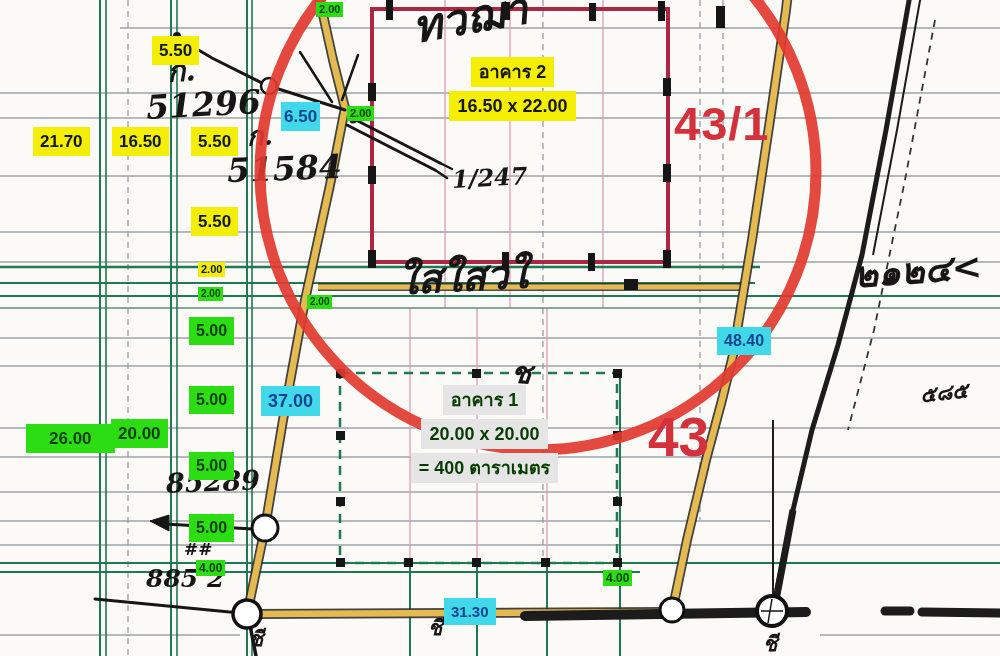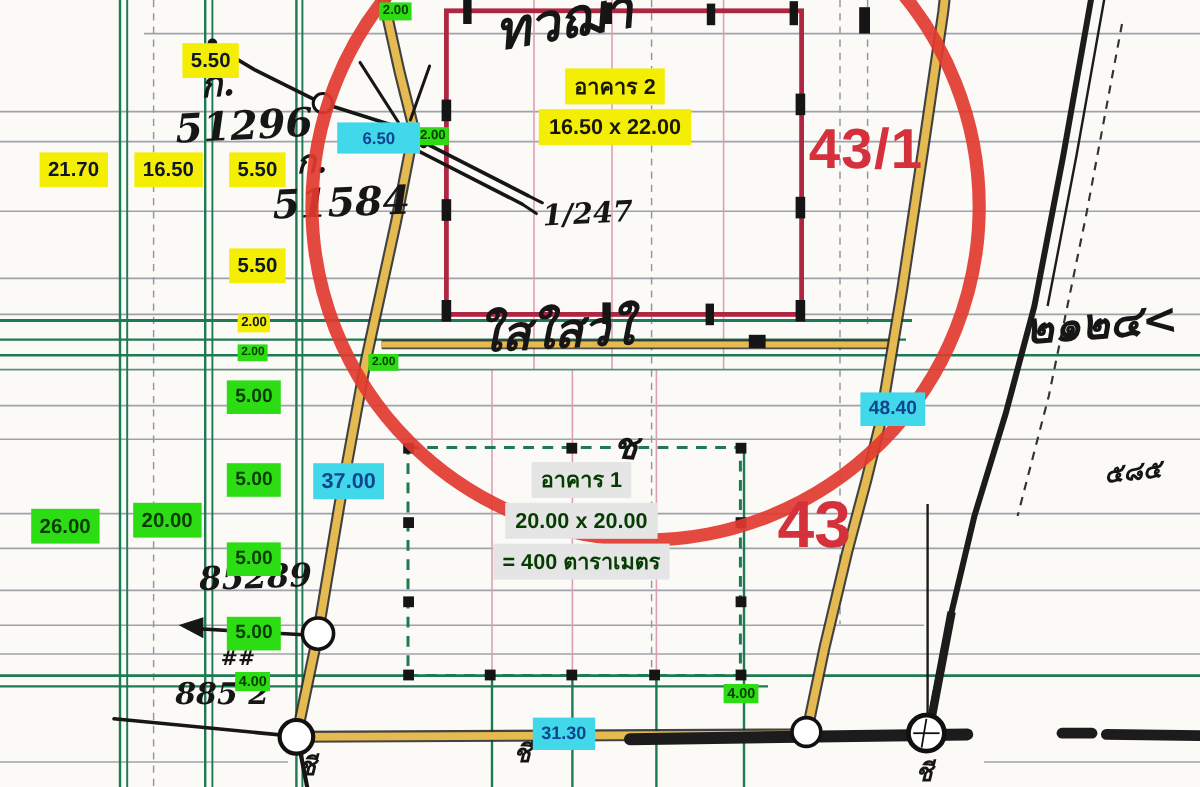--- a/index.html
+++ b/index.html
@@ -209,27 +209,27 @@
       <div class="ml yellow" style="left: 112px; top: 127px; font-size: 17px; padding: 6px 7px;">16.50</div>
       <div class="ml yellow" style="left: 191px; top: 127px; font-size: 17px; padding: 6px 7px;">5.50</div>
       <div class="ml yellow" style="left: 191px; top: 207px; font-size: 17px; padding: 6px 7px;">5.50</div>
       <div class="ml yellow" style="left: 198px; top: 262px; font-size: 11px; padding: 2px 3px;">2.00</div>
       <div class="ml green" style="left: 316px; top: 2px; font-size: 11px; padding: 2px 3px;">2.00</div>
       <div class="ml green" style="left: 347px; top: 106px; font-size: 11px; padding: 2px 3px;">2.00</div>
       <div class="ml green" style="left: 198px; top: 287px; font-size: 10px; padding: 2px 3px;">2.00</div>
       <div class="ml green" style="left: 307px; top: 295px; font-size: 10px; padding: 2px 3px;">2.00</div>
       <div class="ml green" style="left: 189px; top: 317px; font-size: 16px; padding: 6px 7px;">5.00</div>
       <div class="ml green" style="left: 189px; top: 386px; font-size: 16px; padding: 6px 7px;">5.00</div>
-      <div class="ml green" style="left: 26px; top: 424px; font-size: 17px; padding: 6px 7px;">26.00</div>
+      <div class="ml green" style="left: 26px; top: 424px; font-size: 17px; padding: 6px 23px;">26.00</div>
       <div class="ml green" style="left: 111px; top: 419px; font-size: 17px; padding: 6px 7px;">20.00</div>
       <div class="ml green" style="left: 189px; top: 452px; font-size: 16px; padding: 6px 7px;">5.00</div>
       <div class="ml green" style="left: 189px; top: 514px; font-size: 16px; padding: 6px 7px;">5.00</div>
       <div class="ml green" style="left: 196px; top: 560px; font-size: 12px; padding: 2px 3px;">4.00</div>
       <div class="ml green" style="left: 603px; top: 570px; font-size: 12px; padding: 2px 3px;">4.00</div>
-      <div class="ml cyan" style="left: 281px; top: 102px; font-size: 14px; padding: 6px 21px;">6.50</div>
+      <div class="ml cyan" style="left: 281px; top: 102px; font-size: 17px; padding: 6px 3px;">6.50</div>
       <div class="ml cyan" style="left: 261px; top: 386px; font-size: 18px; padding: 6px 7px;">37.00</div>
       <div class="ml cyan" style="left: 717px; top: 327px; font-size: 16px; padding: 6px 7px;">48.40</div>
       <div class="ml cyan" style="left: 444px; top: 598px; font-size: 15px; padding: 6px 7px;">31.30</div>
     </div>
 
   <div class="blk b2" style="left:410px;top:55px;width:205px;">
     <div><span class="row">อาคาร 2</span></div>
     <div><span class="row">16.50 x 22.00</span></div>
   </div>
 

